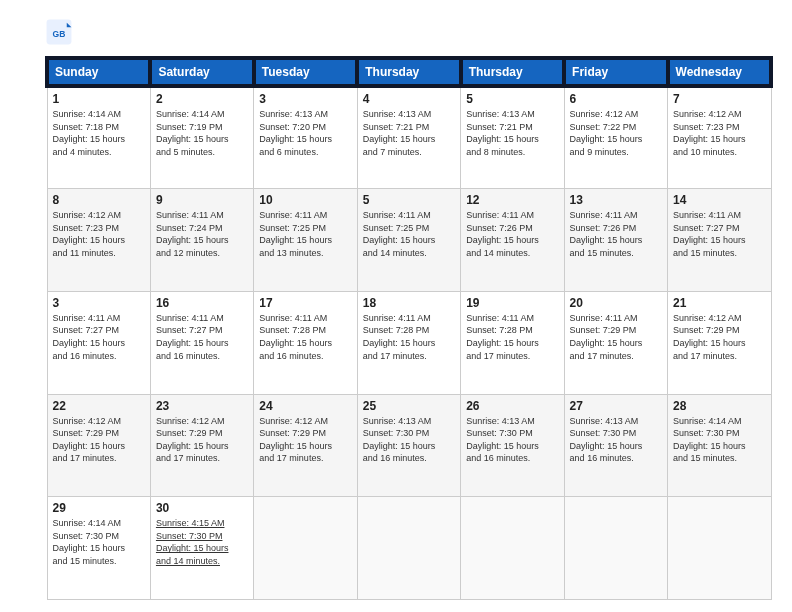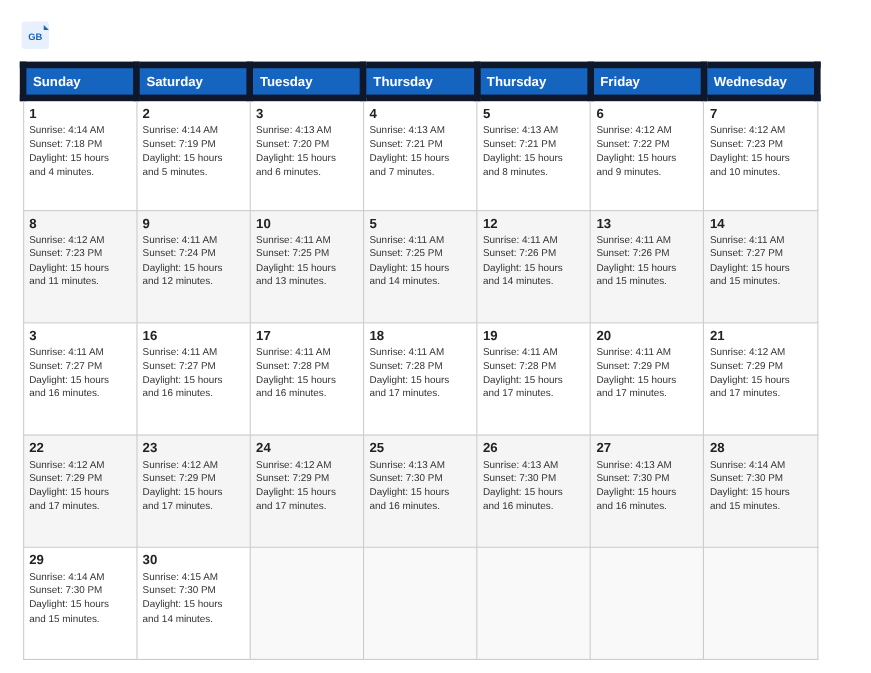--- a/index.html
+++ b/index.html
@@ -9,20 +9,21 @@
       font-family: Arial, sans-serif;
       background: #fff;
       overflow: hidden;
     }
     .page {
       width: 764px;
       height: 612px;
       padding: 18px 18px 12px 18px;
       display: flex;
       flex-direction: column;
+      margin-left: 27px;
     }
     .header {
       display: flex;
       justify-content: space-between;
       align-items: flex-start;
       margin-bottom: 10px;
     }
     .logo {
       display: flex;
       align-items: center;
@@ -61,21 +62,21 @@
       width: 100%;
       table-layout: fixed;
     }
     .calendar thead tr th {
       background: #1565c0;
       color: #fff;
       font-size: 12px;
       font-weight: bold;
       padding: 5px 6px;
       text-align: left;
-      border: 6px solid #0f172a;
+      border: 4px solid #0f172a;
     }
     .calendar tbody tr td {
       border: 1px solid #ccc;
       vertical-align: top;
       padding: 4px 5px;
       background: #fff;
       font-size: 9.5px;
       color: #333;
       height: 88px;
     }
@@ -340,21 +341,21 @@
         <tr>
           <td>
             <span class="day-num">29</span>
             <div class="day-info" style="white-space: pre-line;">Sunrise: 4:14 AM
 Sunset: 7:30 PM
 Daylight: 15 hours
 and 15 minutes.</div>
           </td>
           <td>
             <span class="day-num">30</span>
-            <div class="day-info" style="white-space: pre-line;">Sunrise: 4:15 AM
+            <div class="day-info" style="white-space: pre-line; text-decoration: underline;">Sunrise: 4:15 AM
 Sunset: 7:30 PM
 Daylight: 15 hours
 and 14 minutes.</div>
           </td>
           <td class="empty"></td>
           <td class="empty"></td>
           <td class="empty"></td>
           <td class="empty"></td>
           <td class="empty"></td>
         </tr>

